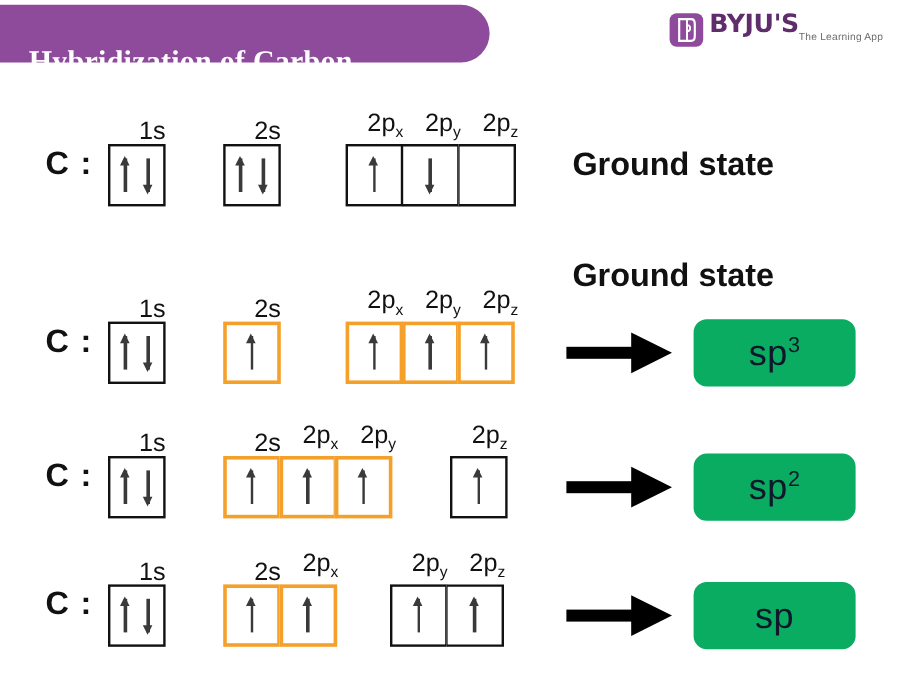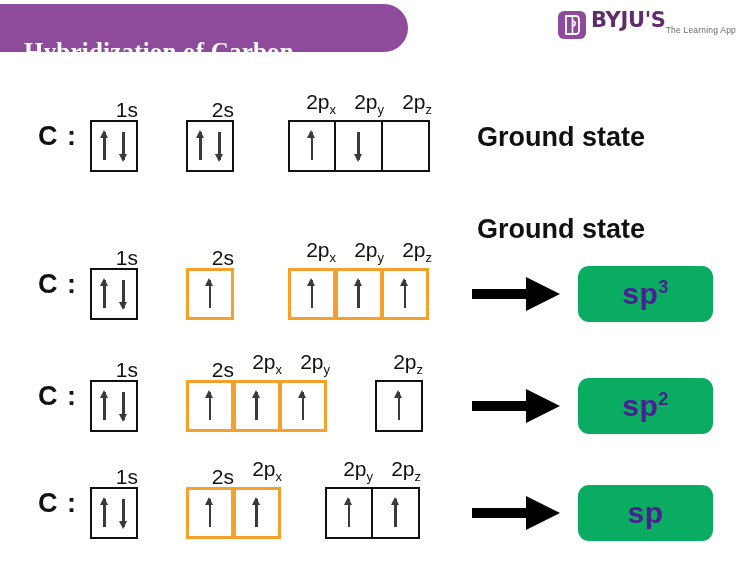--- a/index.html
+++ b/index.html
@@ -123,23 +123,23 @@
 
   
   .badge {
     position: absolute;
     width: 135px; height: 56px;
     background: #0aac61;
     border-radius: 11px;
     display: flex; align-items: center; justify-content: center;
   }
   .badge-text {
-    color: #4c1d95;
+    color: #0f172a;
     font-family: "Liberation Sans", sans-serif;
-    font-weight: bold; font-size: 30px;
+    font-weight: normal; font-size: 30px;
     letter-spacing: 0.5px;
   }
   .badge-text sup { font-size: 18px; vertical-align: super; }
 </style>
 </head>
 <body>
 
 <div id="canvas">
 
   <div class="title-banner">

